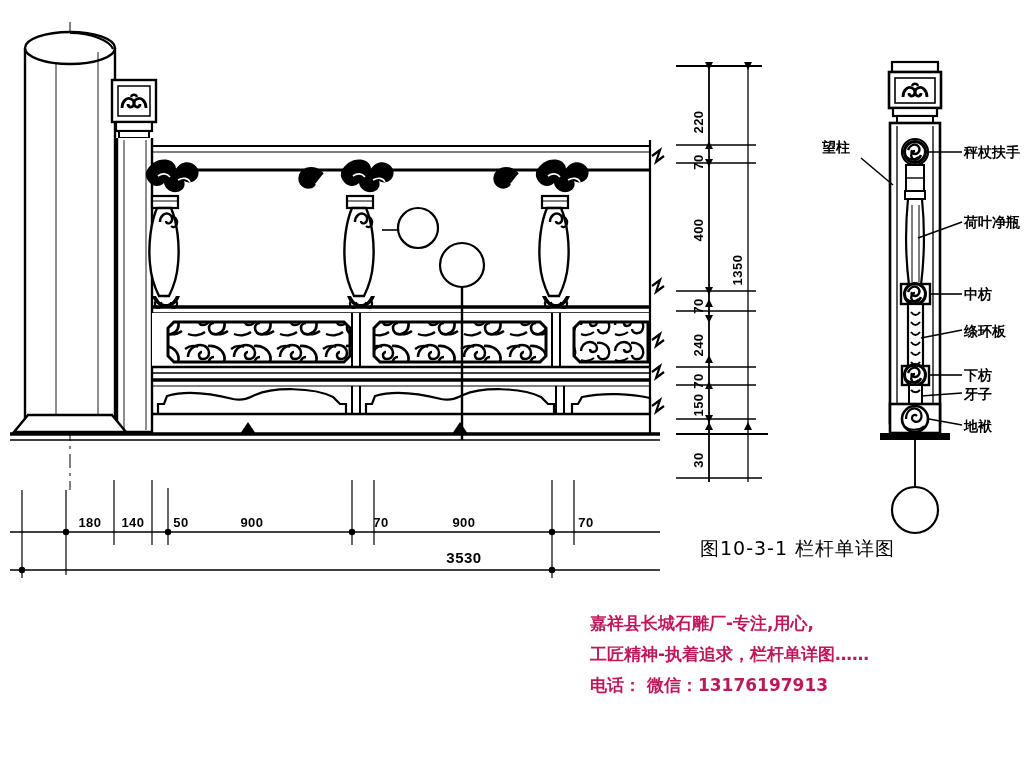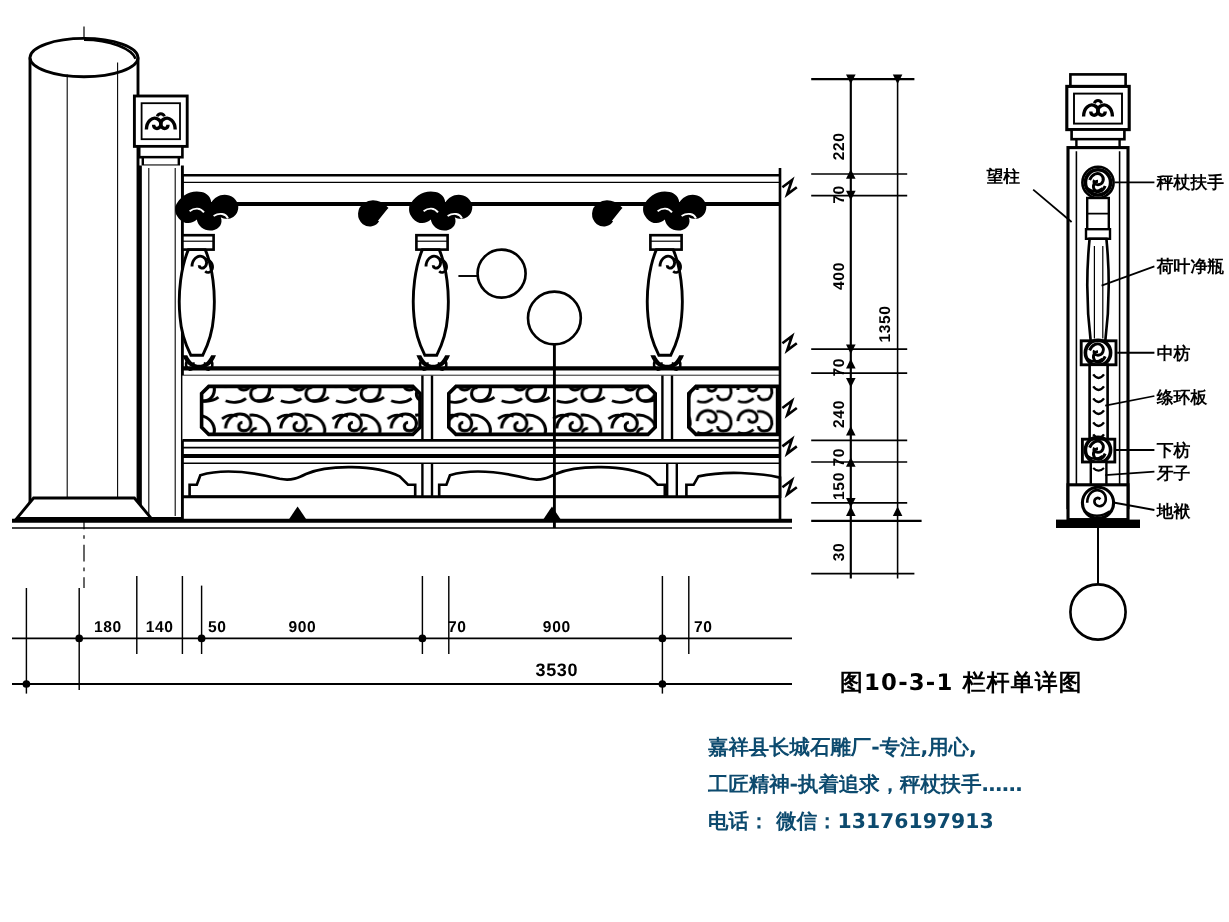--- a/index.html
+++ b/index.html
@@ -34,40 +34,40 @@
     letter-spacing: 0.5px;
   }
   .cn-label {
     font-family: "DejaVu Sans", sans-serif;
     font-size: 13px;
     font-weight: 700;
   }
   #title-block {
     position: absolute;
     left: 700px;
-    top: 556px;
+    top: 536px;
     font-family: "DejaVu Sans", sans-serif;
     font-size: 19px;
-    font-weight: 700;
+    font-weight: 400;
     letter-spacing: 1px;
     white-space: nowrap;
   }
   #footer {
     position: absolute;
     left: 590px;
     top: 608px;
     width: 430px;
   }
   #footer .fline {
     font-family: "DejaVu Sans", sans-serif;
     font-size: 17px;
     font-weight: 700;
     line-height: 31px;
     white-space: nowrap;
-    color: #0c4a6e;
+    color: #be185d;
   }
   #footer .fline.thin {
     font-weight: 700;
   }
 </style>
 </head>
 <body>
 
 <div id="sheet">
 
@@ -456,17 +456,17 @@
       <text class="cn-label" x="964" y="380" style="font-size:14px">下枋</text>
       <text class="cn-label" x="964" y="399" style="font-size:14px">牙子</text>
       <text class="cn-label" x="964" y="431" style="font-size:14px">地袱</text>
     </g>
   </svg>
 
   <div id="title-block">图10-3-1 栏杆单详图</div>
 
   <div id="footer">
     <div class="fline">嘉祥县长城石雕厂-专注,用心,</div>
-    <div class="fline">工匠精神-执着追求，秤杖扶手……</div>
+    <div class="fline">工匠精神-执着追求，栏杆单详图……</div>
     <div class="fline thin">电话：  微信：13176197913</div>
   </div>
 
 </div>
 
 </body></html>

